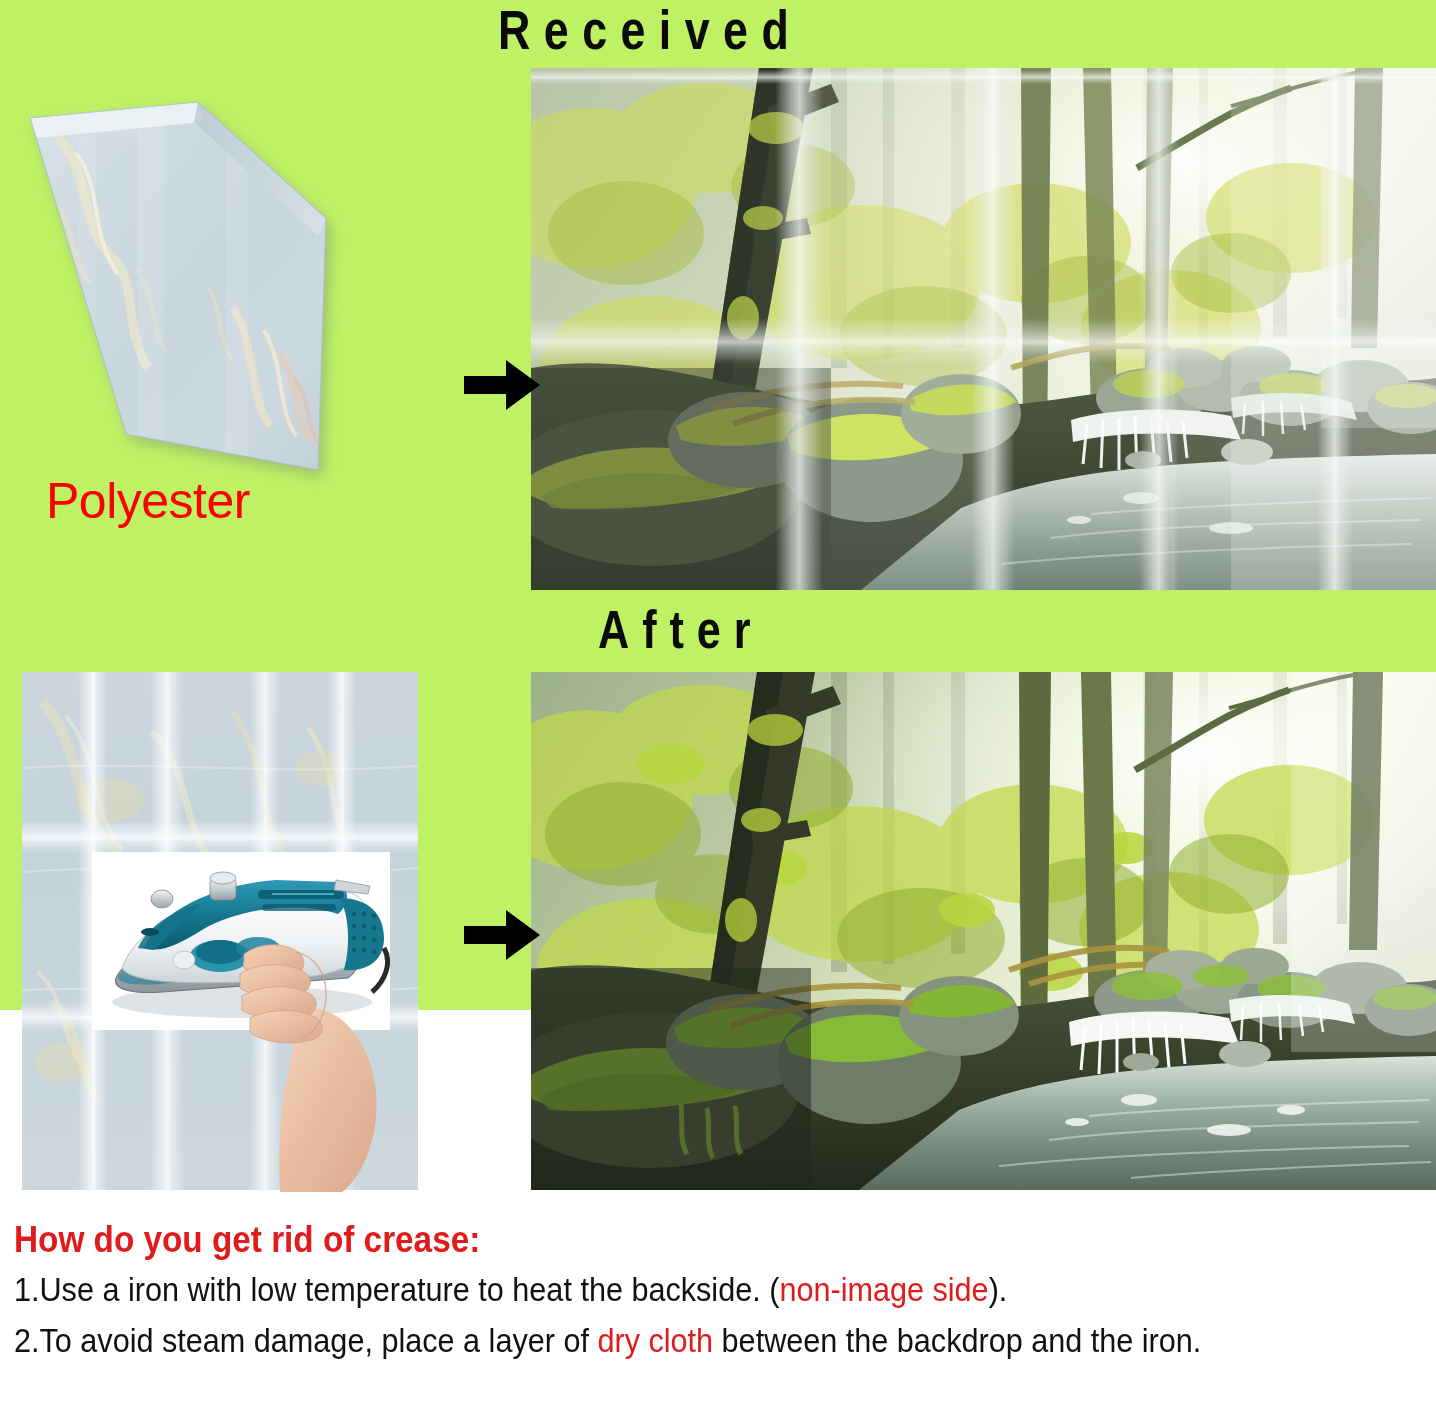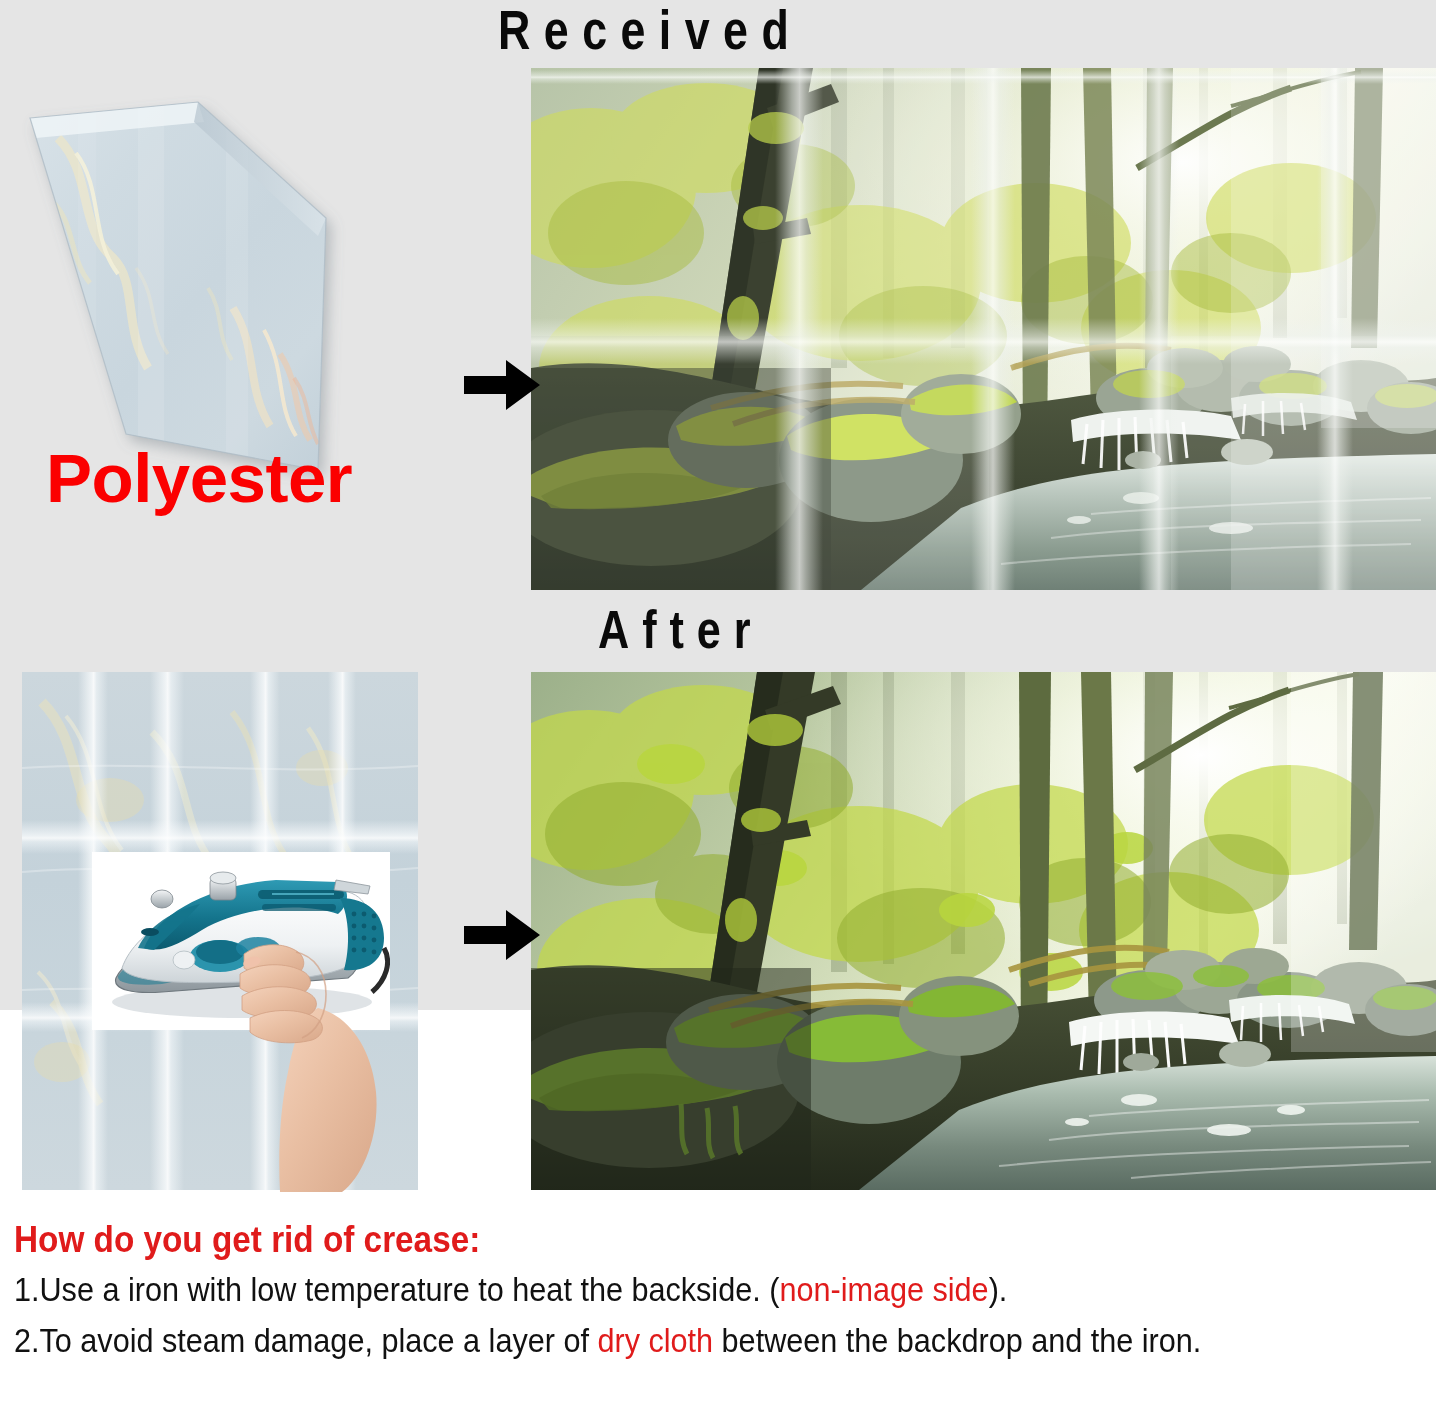--- a/index.html
+++ b/index.html
@@ -2,43 +2,43 @@
 <html><head>
 <meta charset="utf-8">
 <style>
   * { box-sizing: border-box; margin: 0; padding: 0; }
   html, body {
     width: 1436px; height: 1402px;
     background: #ffffff;
     font-family: "Liberation Sans", sans-serif;
     overflow: hidden;
   }
-  #page { position: relative; width: 1436px; height: 1010px; background: #e5e5e5; }
+  #page { position: relative; width: 1436px; height: 1010px; background: #bef264; }
 
   
   .section-title {
     position: absolute;
     font-family: "Liberation Sans", sans-serif;
     font-weight: bold;
     color: #0a0a0a;
     letter-spacing: 0.30em;
     transform: scaleX(0.80);
     transform-origin: left center;
     white-space: nowrap;
     line-height: 1;
   }
   #title-received { left: 498px; top: 2px; font-size: 56px; }
   #title-after    { left: 598px; top: 602px; font-size: 54px; }
 
   
   #polyester-label {
     position: absolute;
-    left: 46px; top: 444px;
-    font-size: 69px;
-    font-weight: bold;
+    left: 46px; top: 476px;
+    font-size: 50px;
+    font-weight: normal;
     color: #fb0000;
     letter-spacing: -0.5px;
     line-height: 1;
     z-index: 7;
     white-space: nowrap;
   }
 
   
   .arrow-icon { position: absolute; z-index: 6; }
   #arrow-top    { left: 462px; top: 356px; width: 80px; height: 58px; }

